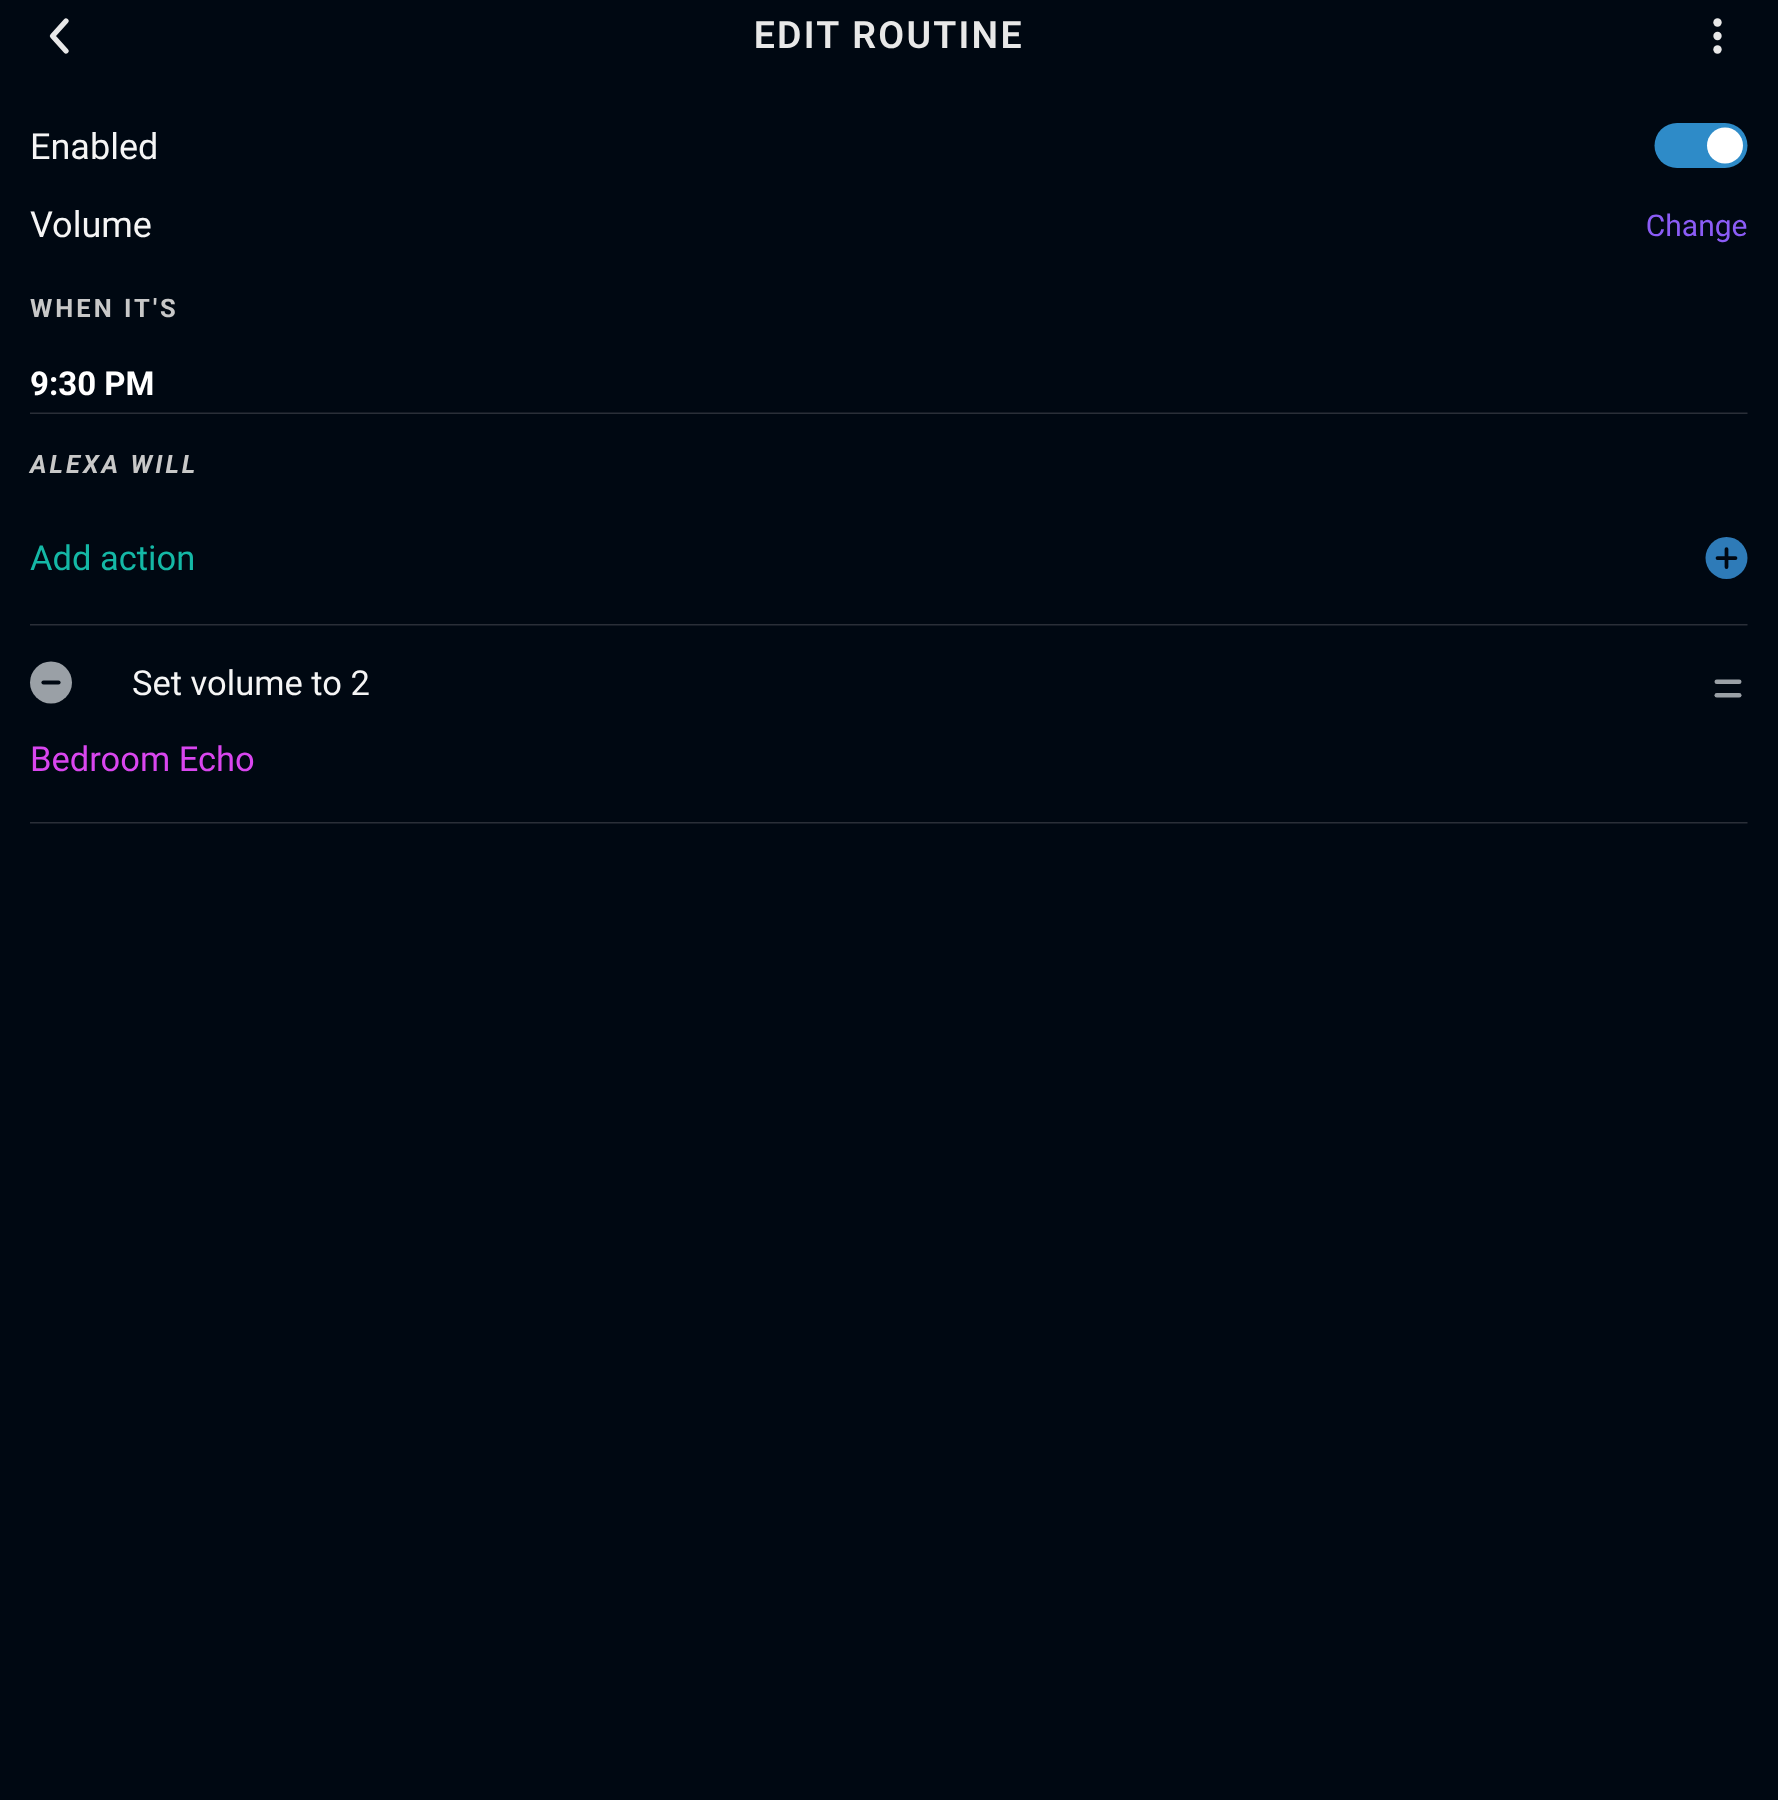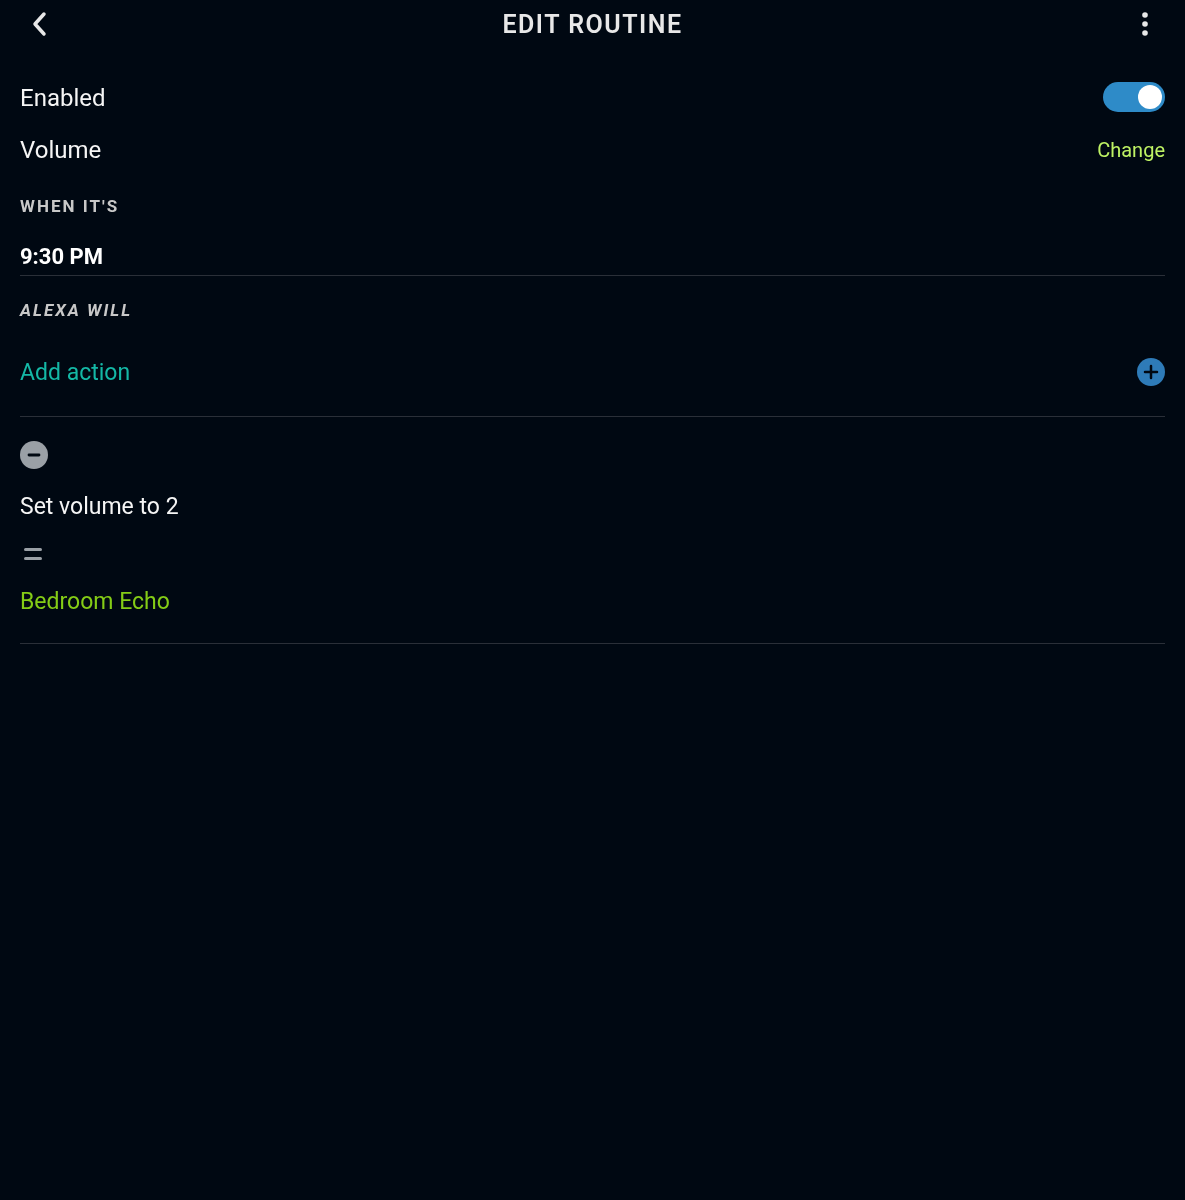--- a/index.html
+++ b/index.html
@@ -88,21 +88,21 @@
       align-items: center;
       justify-content: space-between;
       margin-bottom: 8px;
     }
     .name-value {
       font-size: 24px;
       color: #f5f5f5;
     }
     .change-link {
       font-size: 20px;
-      color: #bef264;
+      color: #8b5cf6;
       cursor: pointer;
     }
     .time-value {
       font-size: 22px;
       font-weight: 700;
       color: #ffffff;
       margin-bottom: 6px;
     }
     .repeat-value {
       font-size: 21px;
@@ -129,24 +129,23 @@
       width: 28px;
       height: 28px;
       background: #2e7bb8;
       border-radius: 50%;
       display: flex;
       align-items: center;
       justify-content: center;
     }
     .action-row {
       display: flex;
-      align-items: flex-start;
+      align-items: flex-end;
       padding: 24px 0;
-      gap: 24px;
-      flex-direction: column;
+      gap: 40px;
     }
     .remove-icon {
       width: 28px;
       height: 28px;
       background: #9aa0a6;
       border-radius: 50%;
       display: flex;
       align-items: center;
       justify-content: center;
       cursor: pointer;
@@ -165,21 +164,21 @@
       padding: 4px;
     }
     .drag-line {
       width: 18px;
       height: 3px;
       background: #9aa0a6;
       border-radius: 2px;
     }
     .from-value {
       font-size: 23px;
-      color: #84cc16;
+      color: #d946ef;
       margin-bottom: 28px;
     }
     .section-label-from {
       font-size: 17px;
       font-weight: 700;
       letter-spacing: 2px;
       color: #c8c8c8;
       margin-top: 48px;
       margin-bottom: 32px;
     }

